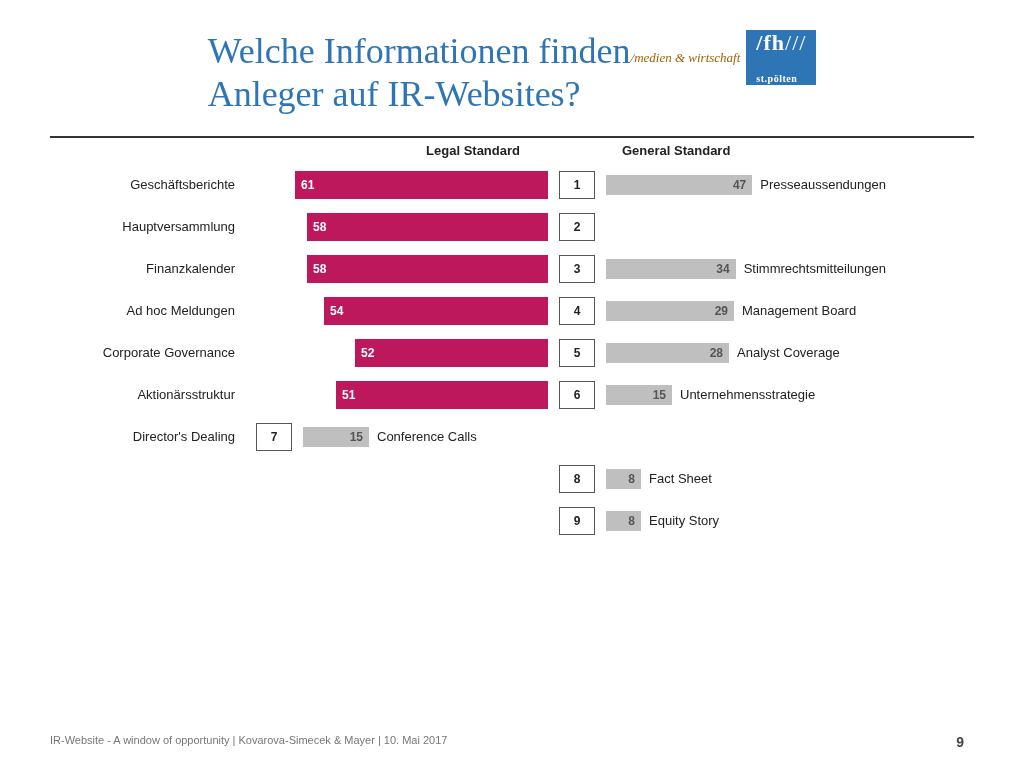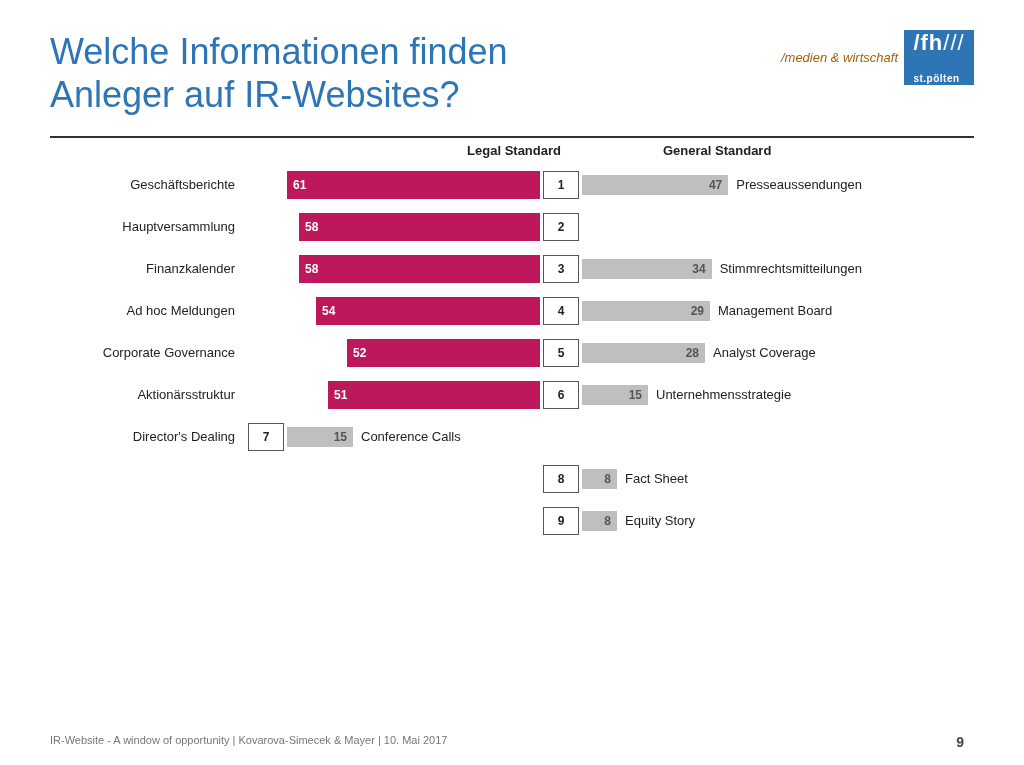--- a/index.html
+++ b/index.html
@@ -15,23 +15,24 @@
     .page {
       width: 1024px;
       height: 765px;
       position: relative;
       padding: 30px 50px 20px 50px;
     }
 
     
     .header {
       display: flex;
-      justify-content: space-between;
+      justify-content: center;
       align-items: flex-start;
       margin-bottom: 20px;
+      font-family: Liberation Serif, serif;
     }
 
     .title {
       font-size: 36px;
       font-weight: 300;
       color: #2e75b6;
       line-height: 1.2;
       max-width: 620px;
     }
 
@@ -77,21 +78,20 @@
 
     
     .chart-section {
       display: flex;
       flex-direction: column;
       margin-top: 5px;
     }
 
     .chart-headers {
       display: flex;
-      justify-content: center;
       margin-bottom: 8px;
       position: relative;
       padding-left: 200px;
     }
 
     .chart-header-left {
       font-weight: bold;
       font-size: 13px;
       color: #222;
       width: 300px;
@@ -107,20 +107,21 @@
       text-align: left;
       padding-left: 30px;
     }
 
     
     .chart-row {
       display: flex;
       align-items: center;
       height: 38px;
       margin-bottom: 4px;
+      gap: 8px;
     }
 
     .row-label {
       width: 195px;
       text-align: right;
       padding-right: 10px;
       font-size: 13px;
       color: #222;
       flex-shrink: 0;
     }

